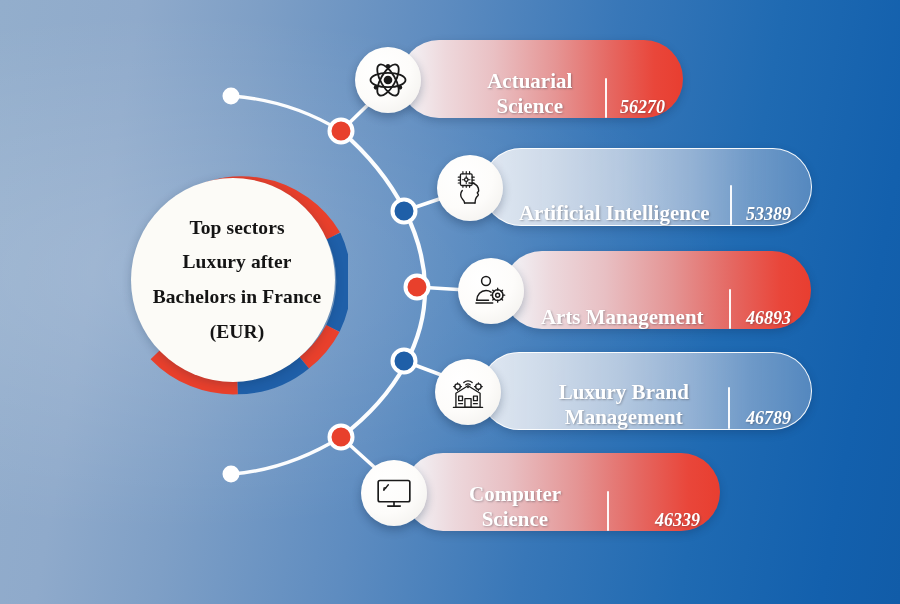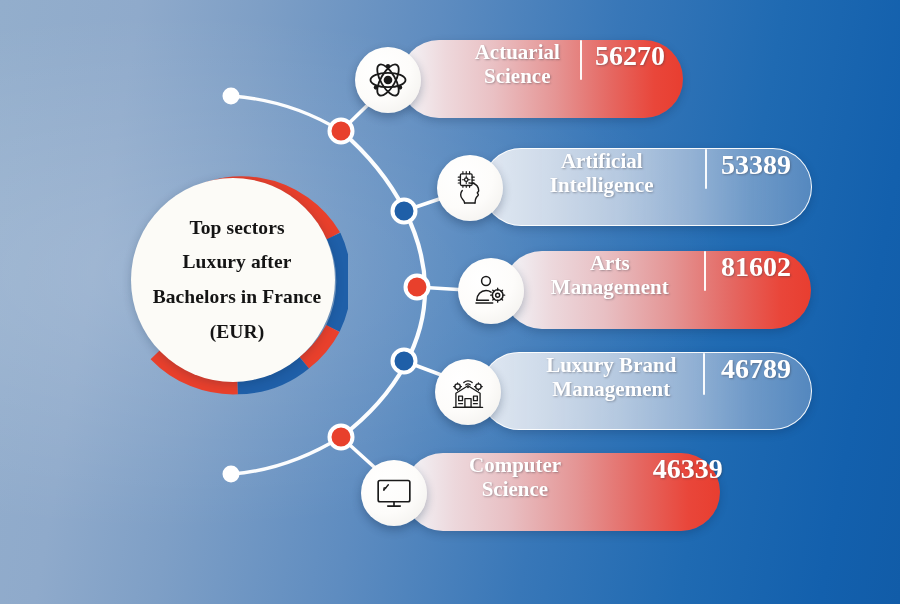--- a/index.html
+++ b/index.html
@@ -104,21 +104,21 @@
       rgba(221,228,238,0.90) 20%,
       rgba(199,212,229,0.88) 42%,
       rgba(168,190,218,0.84) 64%,
       rgba(133,167,206,0.78) 82%,
       rgba(108,150,197,0.72) 100%);
     border: 1.6px solid rgba(255,255,255,0.92);
     box-sizing: border-box;
   }
   .pill-inner {
     display: flex;
-    align-items: flex-start;
+    align-items: flex-end;
     width: 100%;
     height: 100%;
     box-sizing: border-box;
   }
   .label {
     color: #FFFFFF;
     font-weight: bold;
     font-size: 21px;
     line-height: 1.16;
     text-shadow: 1px 1px 2px rgba(60,60,70,0.40);
@@ -127,23 +127,24 @@
   }
   .divider {
     width: 2.5px;
     background: #FFFFFF;
     opacity: 0.95;
     border-radius: 2px;
   }
   .value {
     color: #FFFFFF;
     font-weight: bold;
-    font-size: 28px;
+    font-size: 18px;
     text-shadow: 1px 1px 2px rgba(60,60,70,0.40);
     white-space: nowrap;
+    font-style: italic;
   }
 
   
   .icon-bubble {
     position: absolute;
     width: 66px; height: 66px;
     border-radius: 50%;
     background: radial-gradient(circle at 36% 32%, #FFFFFF 0%, #FDFCFA 52%, #EFEDE9 100%);
     box-shadow: 0 4px 10px rgba(10,30,60,0.30);
     display: flex;
@@ -252,21 +253,21 @@
       <path d="M12.5 11h-2.6M12.5 14.5h-2.6M12.5 18h-2.6M26.5 11h2.6M26.5 14.5h2.6M26.5 18h2.6" stroke-width="1.4"></path>
       <path d="M19.5 11.9V9.4M19.5 16.1v2.5M17.4 14h-2.5M21.6 14h2.5" stroke-width="1.3"></path>
     </svg>
   </div>
 
   <div class="row" style="left:503px; top:251px; width:308px;">
     <div class="pill red" style="width:308px;">
       <div class="pill-inner" style="padding-left:28px; padding-right:20px;">
         <div class="label" style="flex:1;">Arts Management</div>
         <div class="divider" style="height:40px; margin:0 15px;"></div>
-        <div class="value">81602</div>
+        <div class="value">46893</div>
       </div>
     </div>
   </div>
   <div class="icon-bubble" style="left:458px; top:258px;">
     <svg width="40" height="40" viewBox="0 0 48 48" fill="none" stroke="#1a1a1a" stroke-width="1.8" stroke-linecap="round" stroke-linejoin="round">
       <circle cx="18" cy="12" r="5.3"></circle>
       <path d="M7 35c0-6.6 4.9-11.6 11-11.6 2.3 0 4.4.7 6.1 1.9"></path>
       <path d="M7 35h14"></path>
       <path d="M6 38.5h20"></path>
       <circle cx="32" cy="29" r="6.4"></circle>

